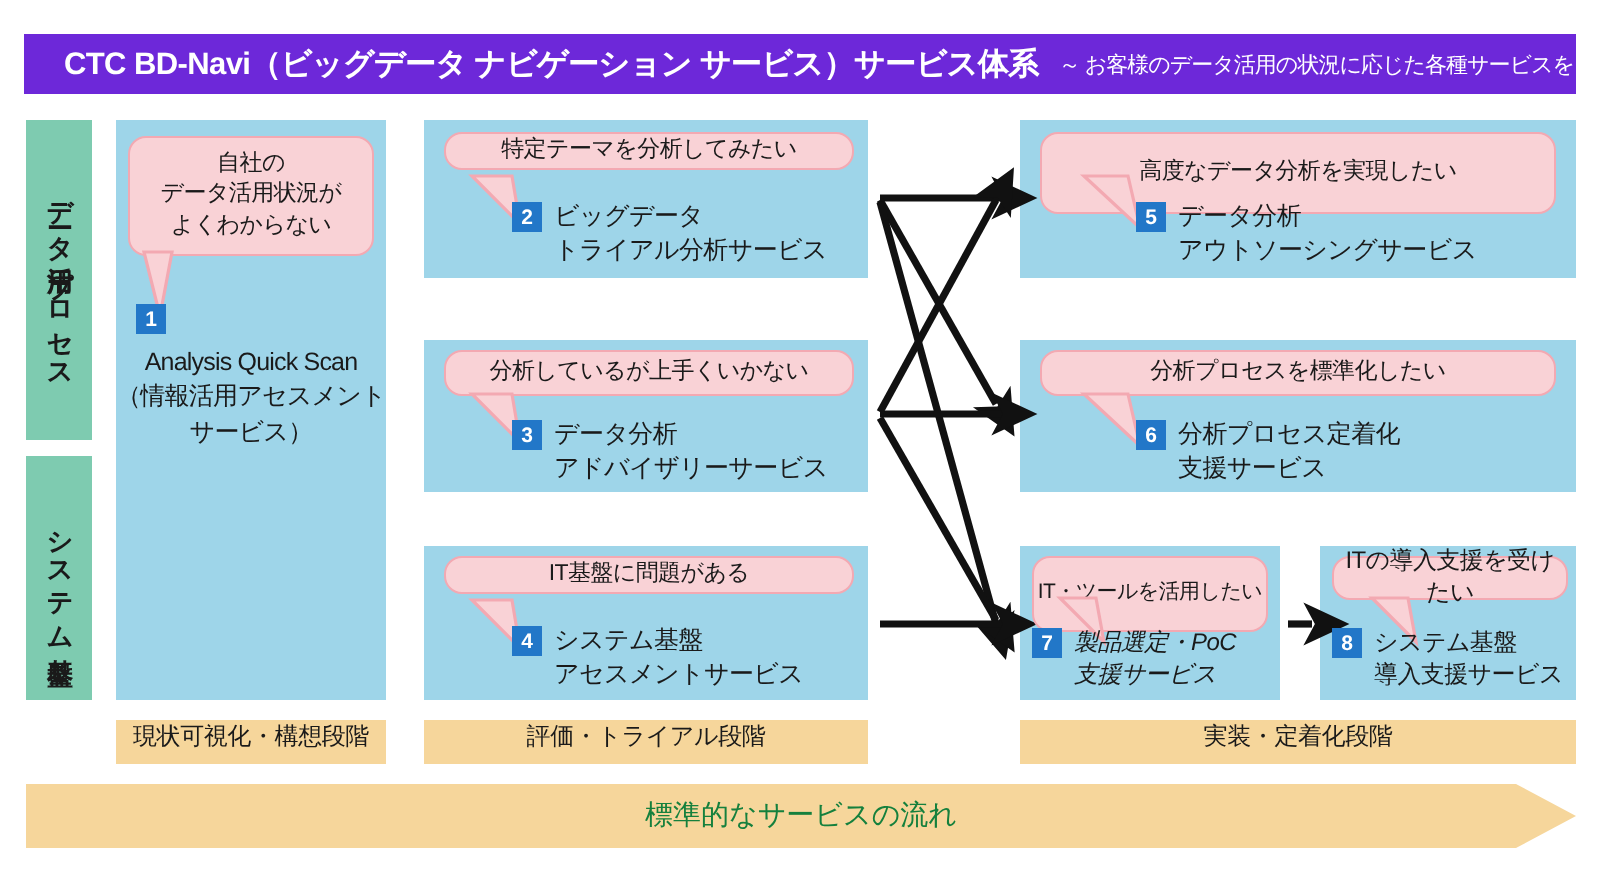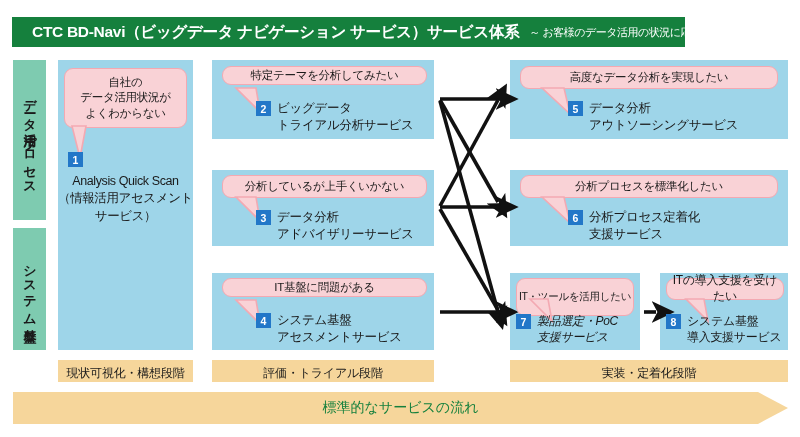--- a/index.html
+++ b/index.html
@@ -8,22 +8,22 @@
     width:800px;height:437px;
     background:#ffffff;
     font-family:"Liberation Sans","DejaVu Sans",sans-serif;
     overflow:hidden;
     position:relative;
   }
   #root{position:absolute;left:0;top:0;width:800px;height:437px;}
 
   
   .header{
-    position:absolute;left:12px;top:17px;width:673px;height:30px;
-    background:#15803d;
+    position:absolute;left:12px;top:17px;width:776px;height:30px;
+    background:#6d28d9;
     display:flex;align-items:center;
   }
   .header-title{
     color:#ffffff;font-size:15.5px;font-weight:bold;
     margin-left:20px;letter-spacing:-0.3px;white-space:nowrap;
   }
   .header-sub{
     color:#ffffff;font-size:11px;font-weight:normal;
     margin-left:10px;white-space:nowrap;letter-spacing:-0.5px;
   }
@@ -100,21 +100,21 @@
     letter-spacing:-0.4px;white-space:pre-line;text-align:center;
     padding-top:2px;
   }
 
   
   .arrows{position:absolute;left:0;top:0;width:800px;height:437px;}
 
   
   .phase{
     position:absolute;height:22px;background:#f6d69b;
-    display:flex;align-items:flex-end;justify-content:center;
+    display:flex;align-items:flex-start;justify-content:center;
     font-size:12px;color:#1a1a1a;font-weight:normal;letter-spacing:-0.2px;
   }
   .ph1{left:58px;top:360px;width:135px;}
   .ph2{left:212px;top:360px;width:222px;}
   .ph3{left:510px;top:360px;width:278px;}
 
   
   .flow{
     position:absolute;left:13px;top:392px;width:775px;height:32px;
   }
@@ -216,21 +216,21 @@
   </div>
   <svg class="tail" style="left:234px;top:298px;width:50px;height:32px;" viewBox="0 0 50 32">
     <path d="M2,2 L22,2 L26,26 Z" fill="#f9d2d6" stroke="#f3a9b2" stroke-width="1.6"></path>
   </svg>
   <div class="svc" style="left:256px;top:312px;width:175px;">
     <span class="num">4</span>
     <span class="svc-text">システム基盤
 アセスメントサービス</span>
   </div>
 
-  <div class="bubble" style="left:520px;top:66px;width:258px;height:23px;">
+  <div class="bubble" style="left:520px;top:66px;width:258px;height:41px;">
     <span>高度なデータ分析を実現したい</span>
   </div>
   <svg class="tail" style="left:540px;top:86px;width:60px;height:34px;" viewBox="0 0 60 34">
     <path d="M2,2 L24,2 L30,28 Z" fill="#f9d2d6" stroke="#f3a9b2" stroke-width="1.6"></path>
   </svg>
   <div class="svc" style="left:568px;top:100px;width:215px;">
     <span class="num">5</span>
     <span class="svc-text">データ分析
 アウトソーシングサービス</span>
   </div>

